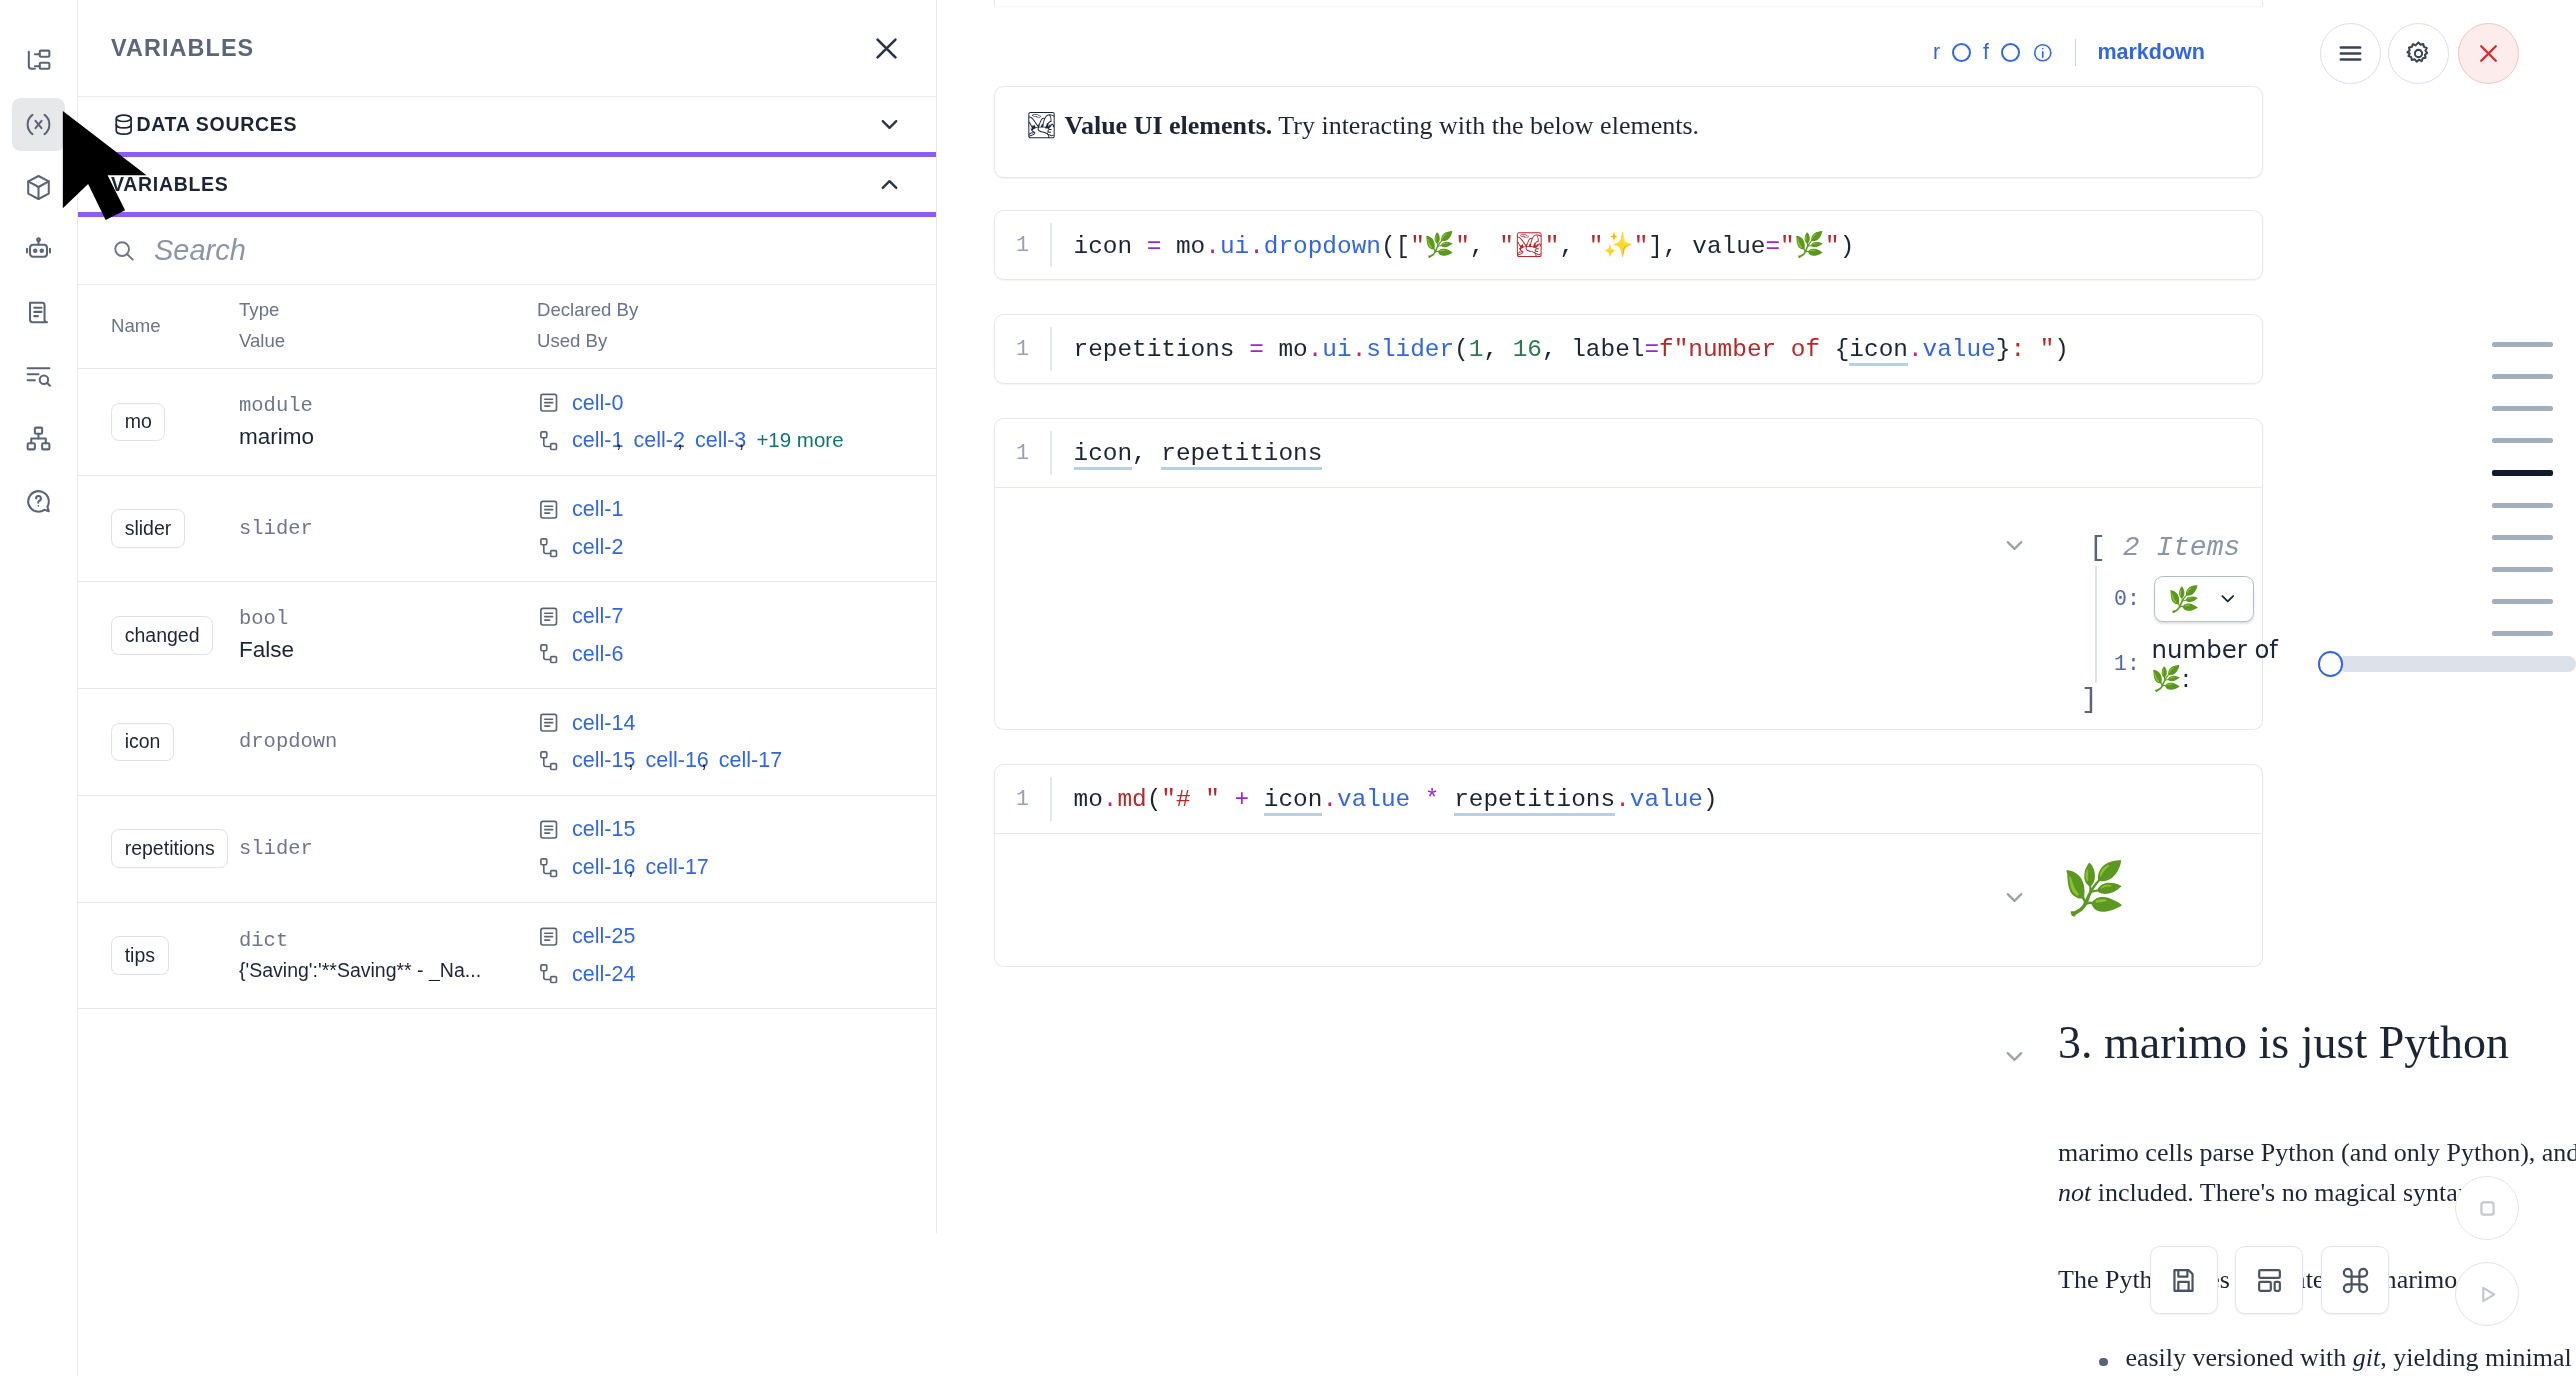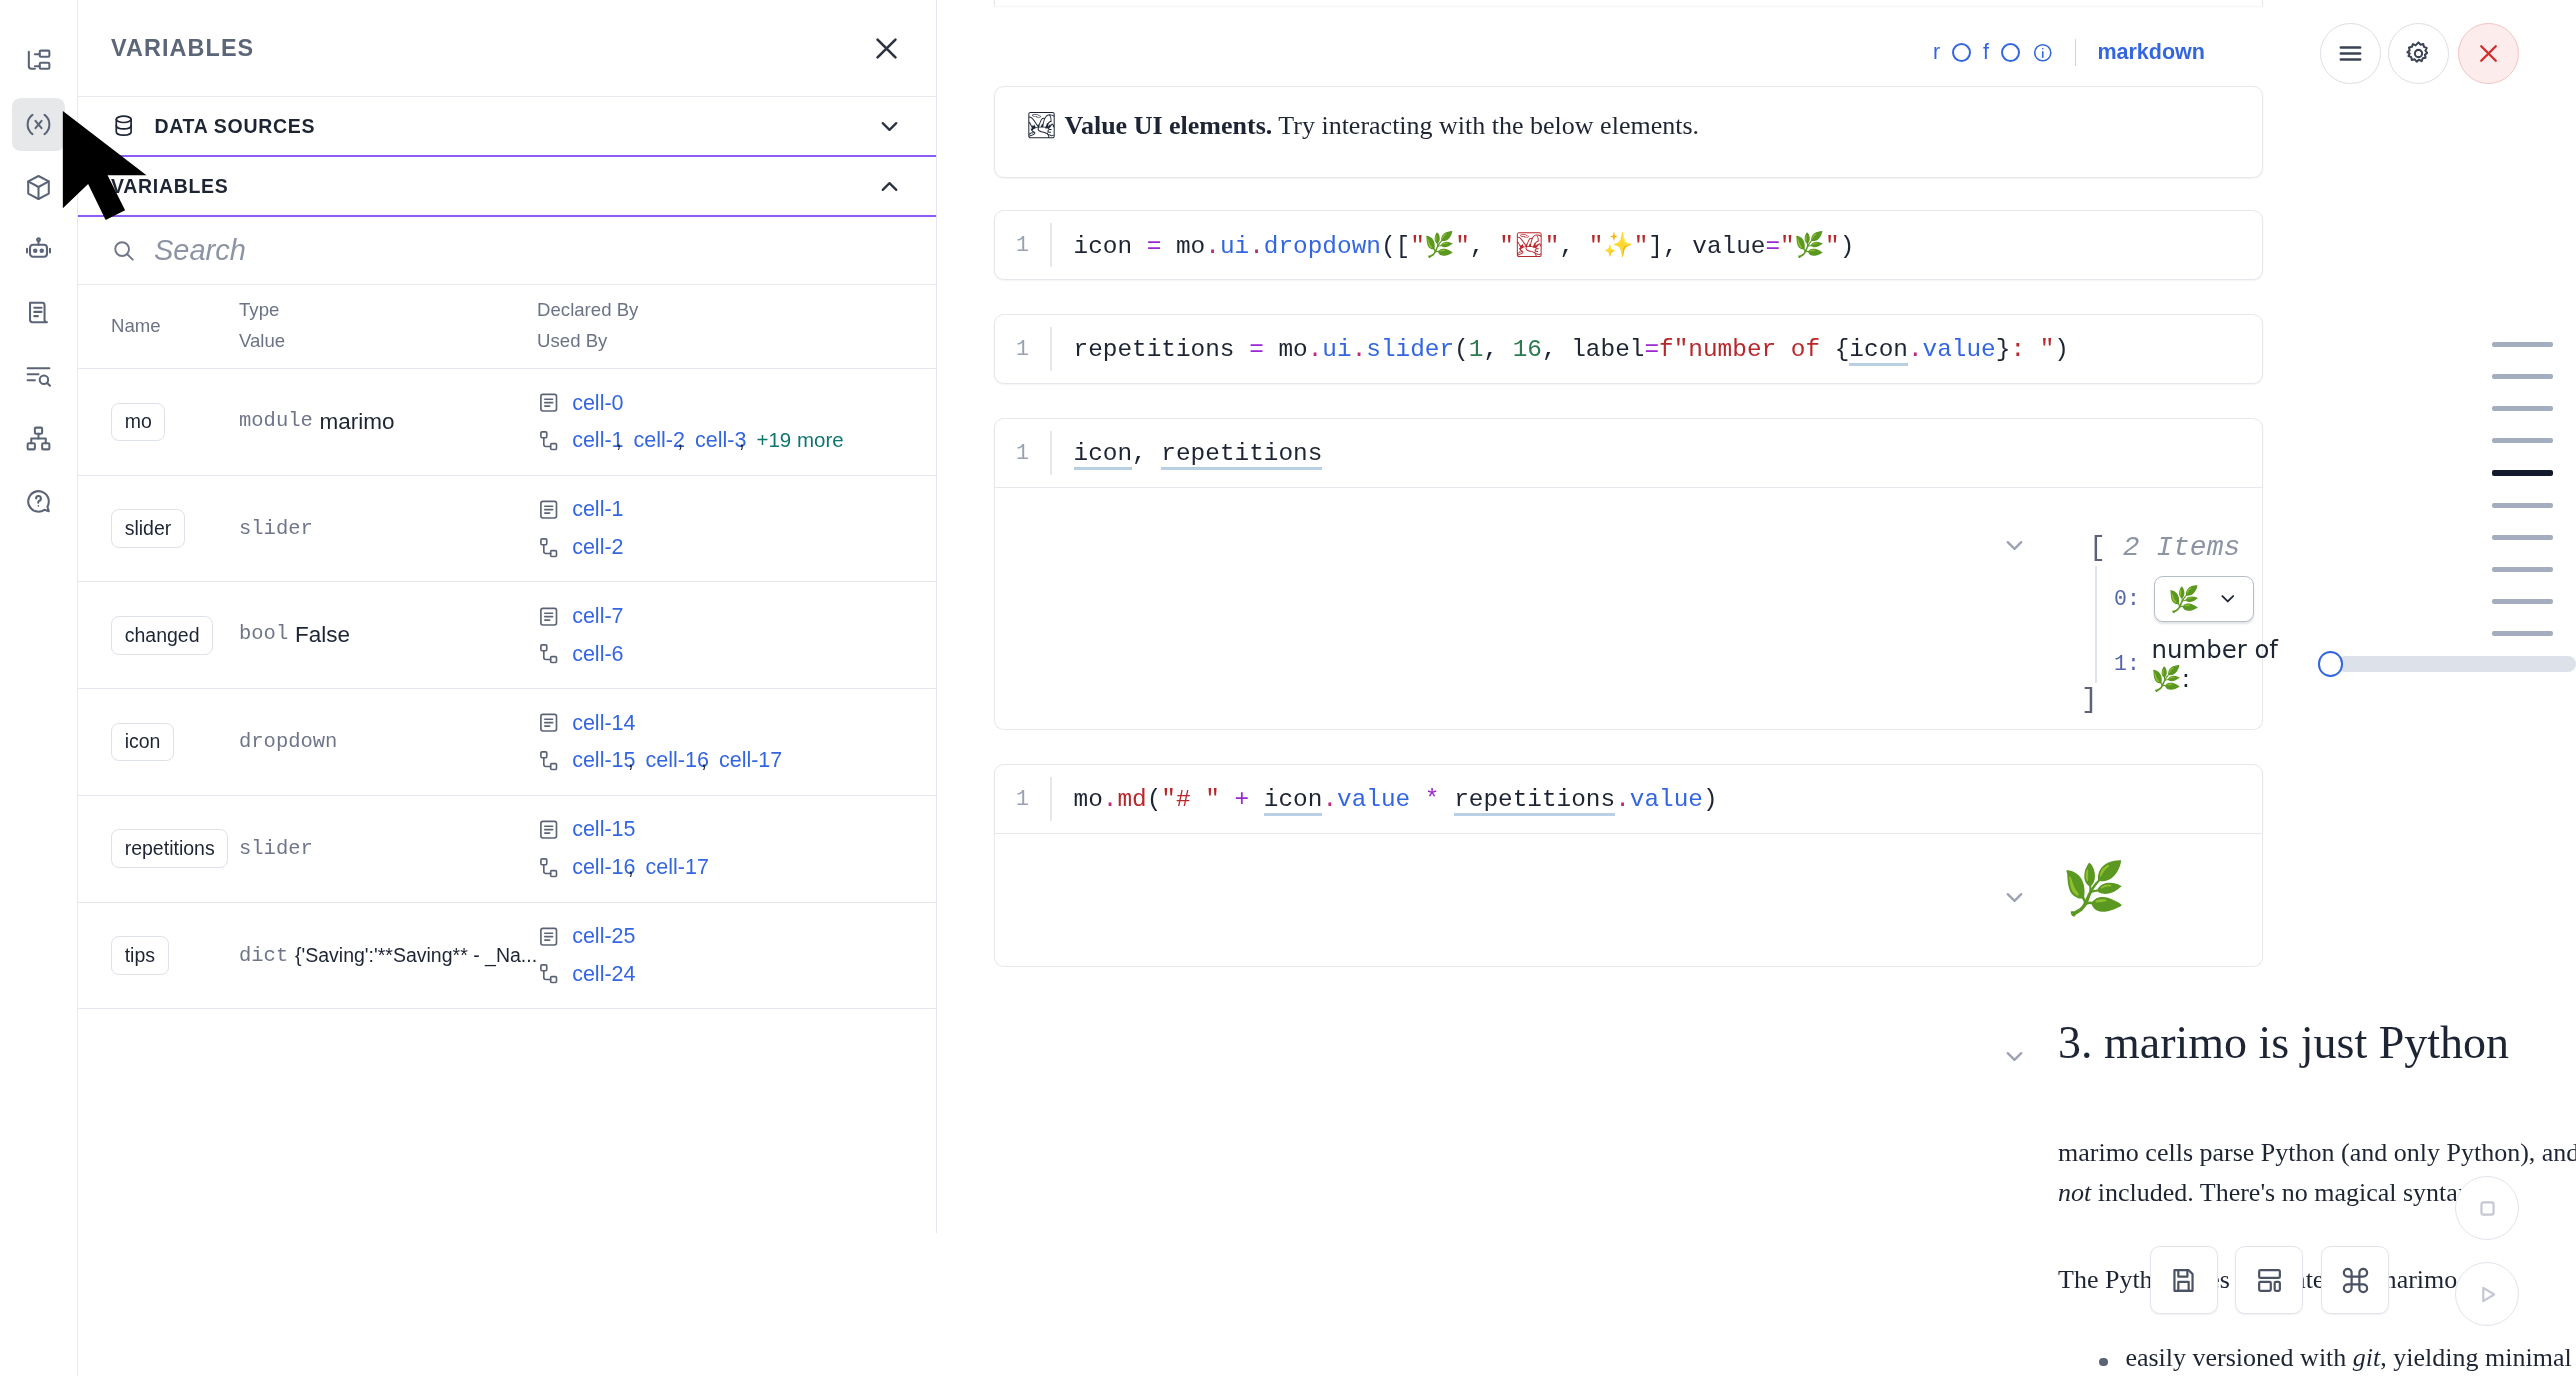--- a/index.html
+++ b/index.html
@@ -43,22 +43,22 @@
     padding: 0 33px 0 33px; border-bottom: 1px solid #e9ebf0;
   }
   .panel-title {
     font-size: 23.4px; letter-spacing: 1.1px; font-weight: 600;
     color: #5c6679; flex: 1;
   }
   .icon-x { width: 33px; height: 33px; cursor: pointer; color: #2b3242; }
   .icon-x svg { width: 33px; height: 33px; }
 
   .section-row {
-    height: 60px; display: flex; align-items: center; gap: 18px;
-    padding: 0 33px; border-bottom: 2px solid #8b5cf6; cursor: pointer;
+    height: 60px; display: flex; align-items: center; gap: 0;
+    padding: 0 33px; border-bottom: 5px solid #8b5cf6; cursor: pointer;
   }
   .section-row .db-icon { width: 25.4px; height: 25.4px; color: #1d2433; flex: 0 0 25.4px; }
   .section-row .db-icon svg { width: 25.4px; height: 25.4px; display:block; }
   .section-label {
     flex: 1; font-size: 19.5px; font-weight: 700; letter-spacing: 0.7px; color: #1d2433;
   }
   .chev { width: 27px; height: 27px; color: #2b3242; }
   .chev svg { width: 27px; height: 27px; display: block; }
 
   .search-row {
@@ -86,21 +86,21 @@
   .col-type { width: 298px; }
   .col-decl { }
   .vtable tbody tr { border-bottom: 1px solid #e3e6ec; }
   .vtable tbody td { padding: 21.5px 0; vertical-align: middle; }
   td.c-name { padding-left: 33px !important; }
   .var-chip {
     display: inline-block; border: 1px solid #dde1e9; border-radius: 7.8px;
     padding: 6.8px 12.7px; font-size: 19.5px; color: #1d2433; background: #fff;
     font-family: "Liberation Sans", sans-serif; cursor: pointer;
   }
-  .type-stack { display: flex; gap: 6.8px; }
+  .type-stack { display: flex; flex-direction: column; gap: 6.8px; }
   .v-type {
     font-family: "Liberation Mono", monospace; font-size: 20.5px; color: #6f7689;
   }
   .v-value { font-size: 22.5px; color: #1d2433; line-height: 1.15;
              max-width: 283px; overflow: hidden; white-space: nowrap; text-overflow: ellipsis; }
   .v-value.mono { font-size: 19.5px; }
   .cells-stack { display: flex; flex-direction: column; gap: 12.7px; }
   .cells-line { display: flex; align-items: center; gap: 11.7px; flex-wrap: wrap; }
   .mini-icon { width: 23.4px; height: 23.4px; color: #5b6477; flex: 0 0 23.4px; }
   .mini-icon svg { width: 23.4px; height: 23.4px; display: block; }

